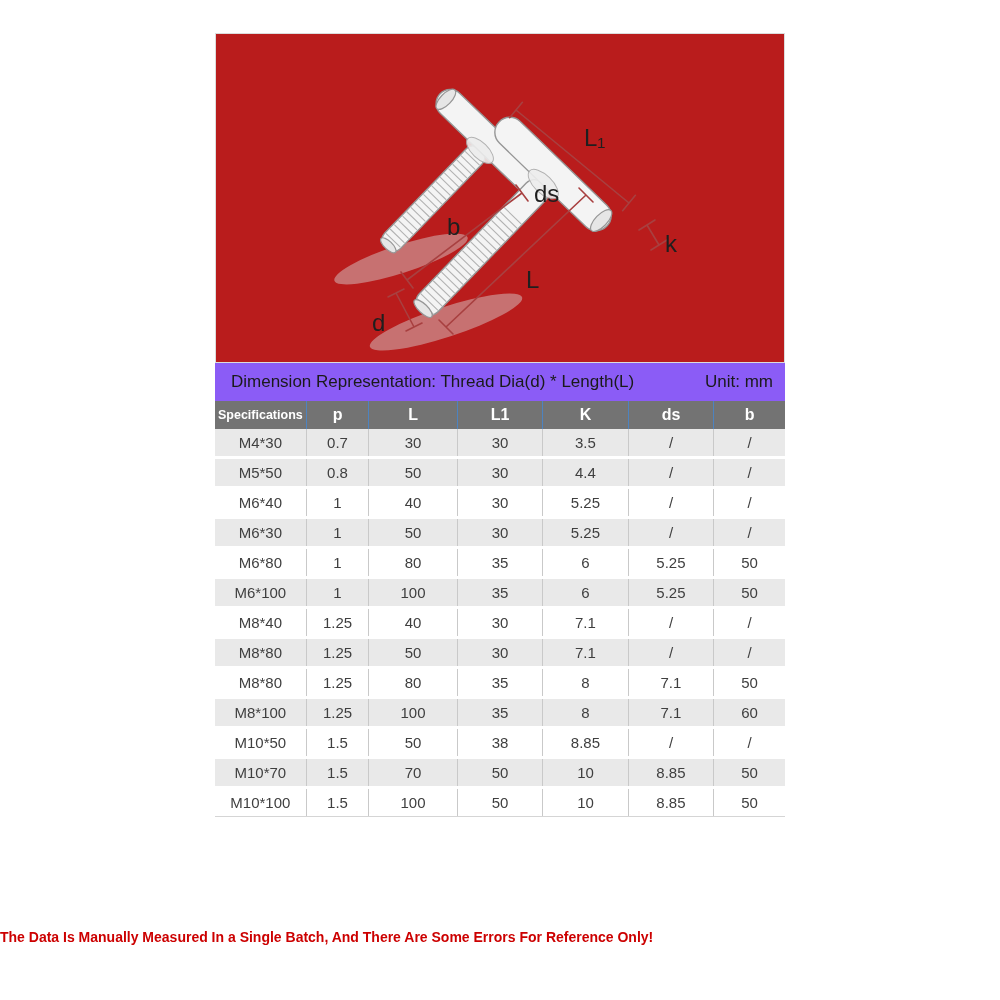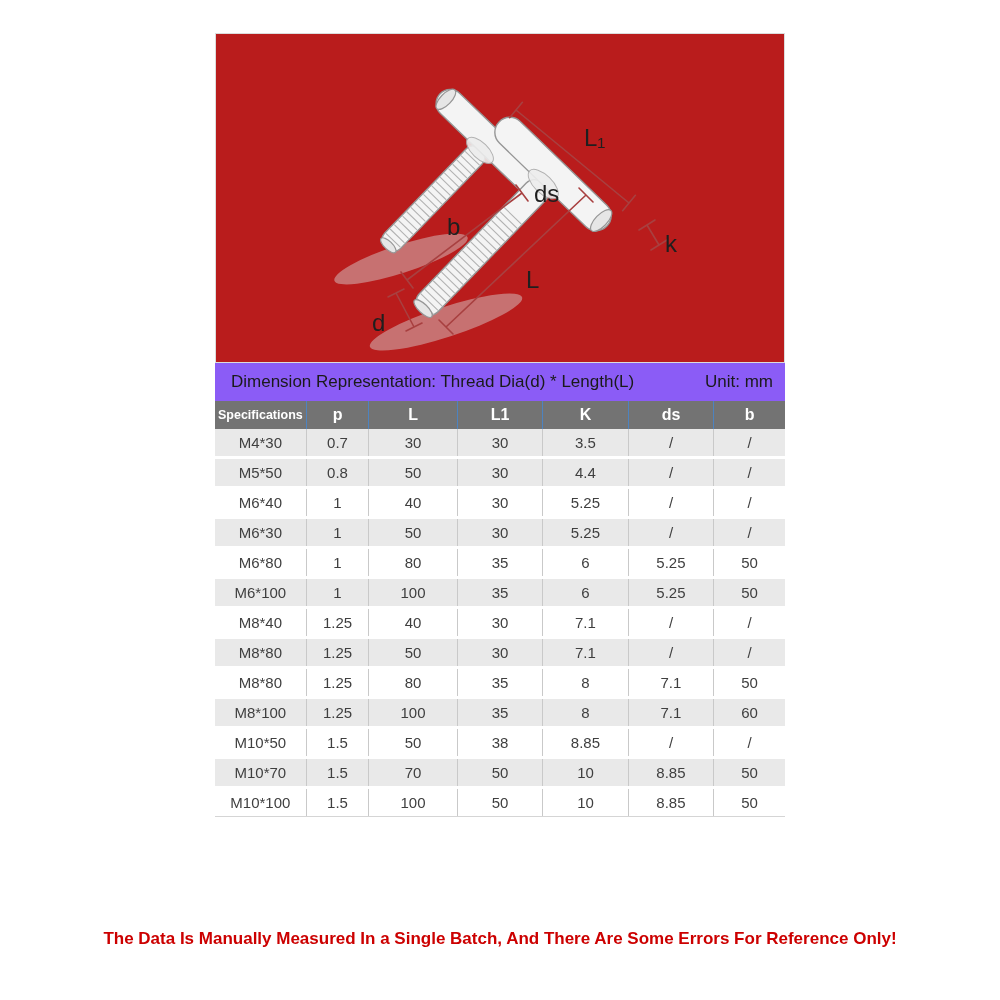--- a/index.html
+++ b/index.html
@@ -31,22 +31,22 @@
   table.spec th.spec-th{font-size:12.5px;}
   table.spec td{
     height:27px;padding:0;text-align:center;color:#3f3f3f;
     border-right:1px solid #c9c9c9;border-bottom:3px solid #ffffff;
     background:#ffffff;overflow:hidden;white-space:nowrap;
   }
   table.spec td:last-child{border-right:none;}
   table.spec tr.alt td{background:#e9e9e9;}
   table.spec tr:last-child td{border-bottom:1px solid #d5d5d5;}
   .footer-note{
-    position:absolute;left:0;top:929px;width:1000px;text-align:center;
-    color:#cc0000;font-weight:bold;font-size:17px;
+    position:absolute;left:0;top:929px;width:1000px;text-align:left;
+    color:#cc0000;font-weight:bold;font-size:14px;
   }
   .dim{stroke:#a84040;stroke-width:1.6;fill:none;stroke-linecap:round;}
   .bolt-body{fill:#f4f4f4;stroke:#969696;stroke-width:1.4;}
   .bolt-cap{fill:#e6e6e6;stroke:#969696;stroke-width:1.2;}
   .threads{stroke:#b2b2b2;stroke-width:1.1;fill:none;}
   .weld{fill:#ededed;stroke:#ababab;stroke-width:1;opacity:.9;}
   .shadow{fill:#d9d9d9;opacity:.45;}
   .dim-label{font-size:24px;fill:#1f1f1f;font-family:"Liberation Sans", sans-serif;}
 </style>
 </head>

